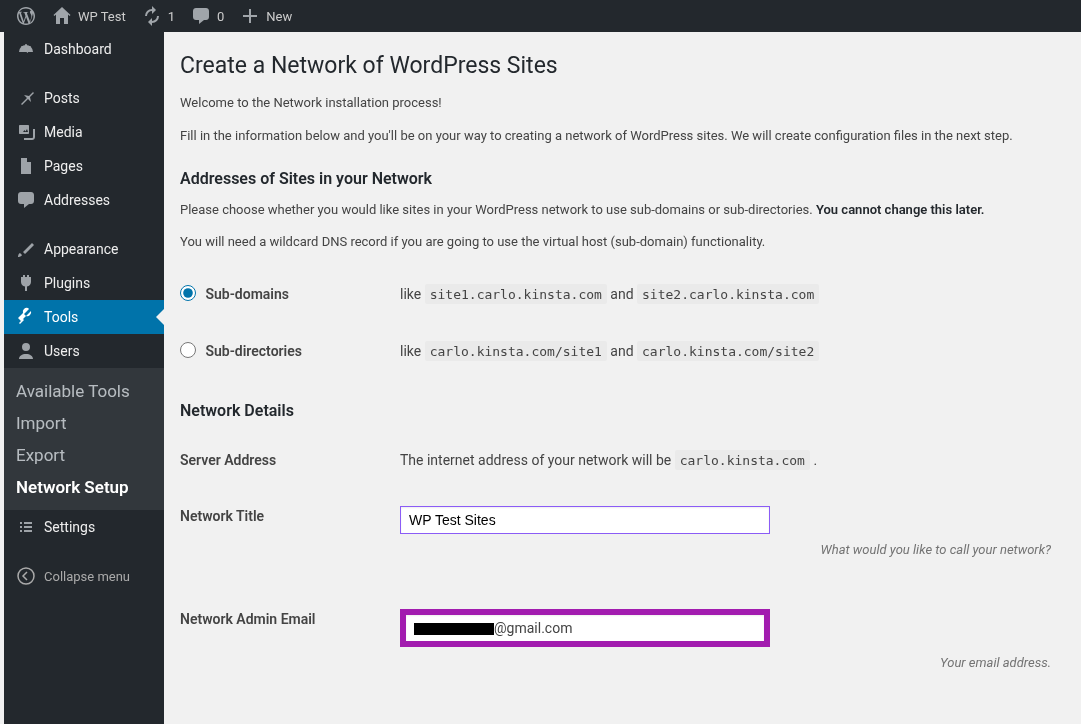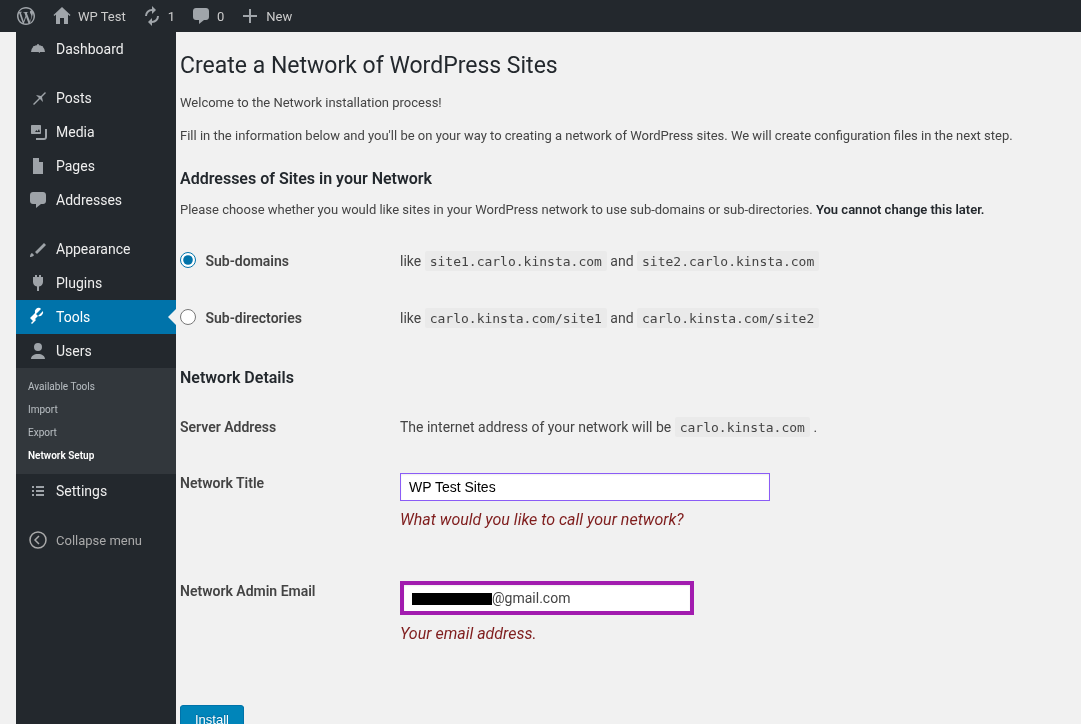--- a/index.html
+++ b/index.html
@@ -4,46 +4,46 @@
 <style>
 * { box-sizing: border-box; margin: 0; padding: 0; }
 body { font-family: -apple-system, BlinkMacSystemFont, "Segoe UI", Roboto, sans-serif; font-size: 13px; color: #444; background: #f1f1f1; width: 1081px; height: 724px; overflow: hidden; }
 
 
 #adminbar { height: 32px; background: #23282d; color: #ccc; display: flex; align-items: center; padding: 0 8px; font-size: 13px; }
 #adminbar .ab-item { display: flex; align-items: center; gap: 6px; padding: 0 8px; height: 32px; color: #ccc; cursor: pointer; }
 #adminbar svg { width: 20px; height: 20px; fill: #a0a5aa; }
 
 
-#sidebar { position: absolute; top: 32px; left: 16px; width: 160px; bottom: 0; background: #23282d; color: #eee; }
+#sidebar { position: absolute; top: 32px; left: 4px; width: 160px; bottom: 0; background: #23282d; color: #eee; }
 .menu-item { display: flex; align-items: center; gap: 8px; height: 34px; padding: 0 12px; color: #eee; font-size: 14px; cursor: pointer; }
 .menu-item svg { width: 20px; height: 20px; fill: rgba(240,245,250,.6); }
 .menu-sep { height: 5px; margin: 5px 0; border-bottom: 1px solid transparent; }
 .menu-item.current { background: #0073aa; color: #fff; font-weight: 400; position: relative; }
 .menu-item.current svg { fill: #fff; }
 .menu-item.current::after { content: ""; position: absolute; right: 0; top: 50%; margin-top: -8px; border: 8px solid transparent; border-right-color: #f1f1f1; }
 .submenu { background: #32373c; padding: 7px 0; }
-.submenu-item { padding: 6px 12px; font-size: 10px; color: rgba(240,245,250,.7); cursor: pointer; }
+.submenu-item { padding: 6px 12px; font-size: 17px; color: rgba(240,245,250,.7); cursor: pointer; }
 .submenu-item.current { color: #fff; font-weight: 600; }
 .collapse-item { display: flex; align-items: center; gap: 8px; height: 34px; padding: 0 12px; color: #aaa; font-size: 13px; cursor: pointer; }
 .collapse-item svg { width: 20px; height: 20px; fill: #aaa; }
 
 
 #content { position: absolute; top: 32px; left: 160px; right: 0; bottom: 0; padding: 10px 20px 20px; overflow-y: auto; }
 h1 { font-size: 23px; font-weight: 400; margin: 10px 0 14px; color: #23282d; }
 h3 { font-size: 16px; font-weight: 600; margin: 22px 0 12px; color: #23282d; }
 p { font-size: 13px; line-height: 1.6; margin: 12px 0; color: #444; }
 p strong { font-weight: 600; color: #23282d; }
 table.form-table { width: 100%; border-collapse: collapse; }
 table.form-table th { text-align: left; font-weight: 600; width: 210px; font-size: 14px; padding: 20px 10px 20px 0; vertical-align: top; }
 table.form-table td { padding: 18px 10px; font-size: 14px; vertical-align: middle; }
 code { background: #eaeaea; font-family: Consolas, Monaco, monospace; font-size: 13px; padding: 3px 5px 2px; border-radius: 2px;}
 input[type=radio] { width: 16px; height: 16px; accent-color: #0073aa; margin-right: 6px; vertical-align: -2px; }
 input[type=text], input[type=email] { background: #fff; border: 1px solid #8b5cf6; box-shadow: inset 0 1px 2px rgba(0,0,0,.07); font-size: 14px; padding: 5px 8px; width: 370px; }
-.description { font-style: italic; color: #7f1d1d; font-size: 16px; margin-top: 6px; }
+.description { font-style: italic; color: #737373; font-size: 13px; margin-top: 6px; text-align: right; }
 .button-primary { background: #0085ba; border: 1px solid #0073aa; color: #fff; font-size: 13px; padding: 6px 14px; border-radius: 3px; cursor: pointer; box-shadow: 0 1px 0 #006799; text-shadow: 0 -1px 1px #006799; }
 .redacted { background: #000; display: inline-block; height: 12px; width: 80px; vertical-align: -2px; }
 </style>
 </head>
 <body>
 
 <div id="adminbar">
   <a class="ab-item">
     <svg viewBox="0 0 20 20">
         <path d="M10 1C5 1 1 5 1 10s4 9 9 9 9-4 9-9-4-9-9-9zM2.5 10c0-1 .2-2 .6-2.9L6.7 17c-2.5-1.2-4.2-3.9-4.2-7zm7.5 7.5c-.7 0-1.4-.1-2.1-.3L10.1 11l2.3 6.2c-.7.2-1.6.3-2.4.3zm1-11c.5 0 .9 0 .9 0 .4 0 .4-.7 0-.6 0 0-1.3.1-2.2.1-.8 0-2.1-.1-2.1-.1-.5 0-.5.6-.1.6 0 0 .4 0 .8 0l1.2 3.4-1.8 5.3L4.8 6.4c.5 0 .9 0 .9 0 .4 0 .4-.7 0-.6 0 0-1.3.1-2.2.1h-.3C4.6 3.7 7.1 2.5 10 2.5c2.1 0 4 .8 5.4 2.1h-.1c-.8 0-1.4.7-1.4 1.4 0 .7.4 1.2.8 1.9.3.6.7 1.3.7 2.3 0 .7-.3 1.6-.6 2.7l-.8 2.7-3-8.1zm5.9 1c.4 1 .6 2 .6 3 0 2.7-1.4 5.1-3.6 6.4l2.3-6.6c.4-1.1.6-1.9.6-2.7 0-.1 0-.1 0-.1z"></path>
@@ -156,20 +156,21 @@
 
 <div id="content">
   <h1>Create a Network of WordPress Sites</h1>
   <p>Welcome to the Network installation process!</p>
   <p>Fill in the information below and you'll be on your way to creating a network of WordPress sites. We will create configuration files in the next step.</p>
 
   <h3>Addresses of Sites in your Network</h3>
   <p>
     <span>Please choose whether you would like sites in your WordPress network to use sub-domains or sub-directories. </span><strong>You cannot change this later.</strong>
   </p>
+  <p>You will need a wildcard DNS record if you are going to use the virtual host (sub-domain) functionality.</p>
 
   <table class="form-table">
     <tbody>
         <tr>
       <th>
         <label>
           <input type="radio" name="subdomain" checked="" style="">
           <span>Sub-domains</span>
         </label>
       </th>
@@ -204,21 +205,21 @@
     <tr>
       <th>Network Title</th>
       <td>
         <input type="text" value="WP Test Sites" style="">
         <p class="description">What would you like to call your network?</p>
       </td>
     </tr>
     <tr>
       <th>Network Admin Email</th>
       <td>
-        <div style="background:#fff;border:4px solid #a21caf;box-shadow:inset 0 1px 2px rgba(0,0,0,.07);font-size:14px;padding:5px 8px;width:294px;">
+        <div style="background:#fff;border:6px solid #a21caf;box-shadow:inset 0 1px 2px rgba(0,0,0,.07);font-size:14px;padding:5px 8px;width:370px;">
           <span class="redacted"></span><span>@gmail.com</span>
         </div>
         <p class="description">Your email address.</p>
       </td>
     </tr>
   </tbody>
     </table>
 
   <p style="margin-top:28px;">
     <button class="button-primary">Install</button>

